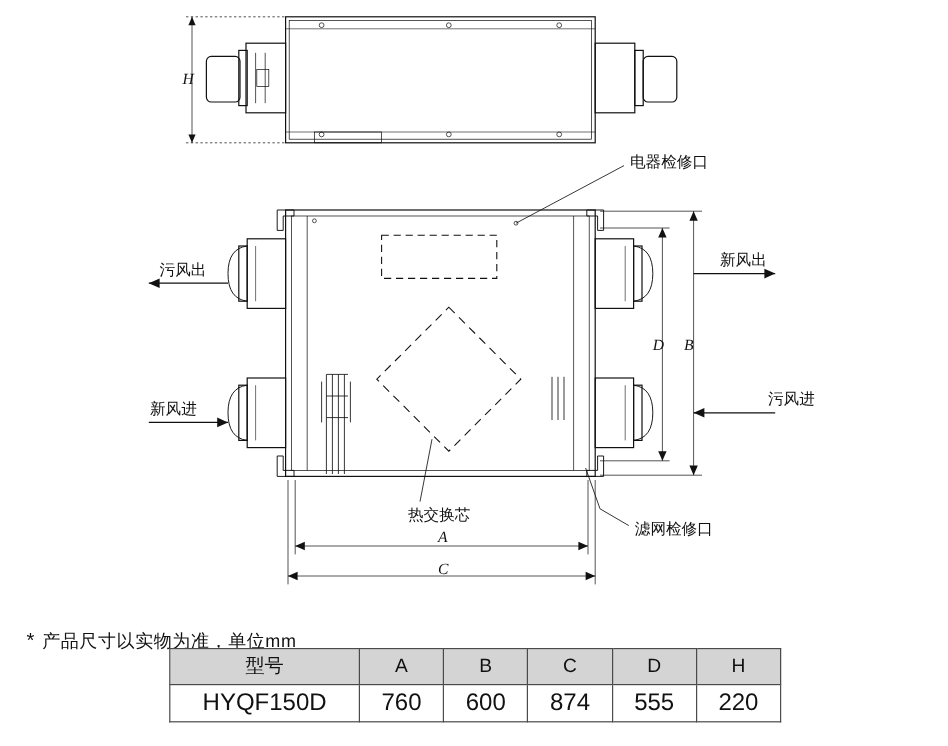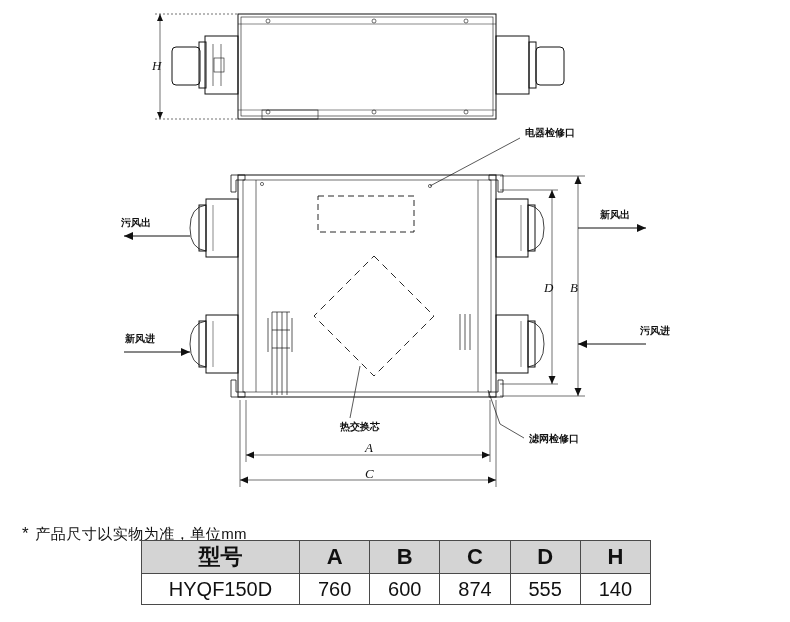--- a/index.html
+++ b/index.html
@@ -49,44 +49,43 @@
     width: 510px;
     background: #ffffff;
   }
   table.spec th, table.spec td {
     border: 1px solid #4a4a4a;
     text-align: center;
     font-family: "Liberation Sans", sans-serif;
   }
   table.spec th {
     background: #d4d4d4;
-    font-size: 22px;
-    font-weight: bold;
+    font-size: 16px;
+    font-weight: normal;
     height: 27px;
     color: #111;
   }
   table.spec td {
     background: #ffffff;
     font-size: 20px;
     height: 28px;
     color: #111;
   }
   table.spec th.model-col, table.spec td.model-col {
     width: 155px;
   }
   .lbl {
     position: absolute;
     font-size: 11px;
     color: #111;
     white-space: nowrap;
     font-family: "Liberation Sans", sans-serif;
   }
   .lbl-cn {
-    font-size: 10px;
-    font-weight: bold;
+    font-size: 13px;
   }
   .dim-letter {
     position: absolute;
     font-size: 13px;
     font-style: italic;
     font-family: "Liberation Serif", serif;
     color: #111;
     white-space: nowrap;
   }
 </style>
@@ -253,21 +252,21 @@
         <line x1="500" y1="190" x2="558" y2="190"></line>
         <line x1="500" y1="384" x2="558" y2="384"></line>
       </g>
     </g>
   </svg>
 
   <div class="lbl lbl-cn" style="left:525px; top:126px;">电器检修口</div>
   <div class="lbl lbl-cn" style="left:340px; top:420px;">热交换芯</div>
   <div class="lbl lbl-cn" style="left:529px; top:432px;">滤网检修口</div>
 
-  <div class="lbl lbl-cn" style="left:121px; top:216px;">污风出</div>
+  <div class="lbl lbl-cn" style="left:133px; top:216px;">污风出</div>
   <div class="lbl lbl-cn" style="left:600px; top:208px;">新风出</div>
   <div class="lbl lbl-cn" style="left:125px; top:332px;">新风进</div>
   <div class="lbl lbl-cn" style="left:640px; top:324px;">污风进</div>
 
   <div class="dim-letter" style="left:152px; top:58px;">H</div>
   <div class="dim-letter" style="left:365px; top:440px;">A</div>
   <div class="dim-letter" style="left:570px; top:280px;">B</div>
   <div class="dim-letter" style="left:365px; top:466px;">C</div>
   <div class="dim-letter" style="left:544px; top:280px;">D</div>
 
@@ -288,16 +287,16 @@
       <th>H</th>
     </tr>
   </thead>
   <tbody>
     <tr>
       <td class="model-col">HYQF150D</td>
       <td>760</td>
       <td>600</td>
       <td>874</td>
       <td>555</td>
-      <td>140</td>
+      <td>220</td>
     </tr>
   </tbody>
 </table>
 
 </body></html>

